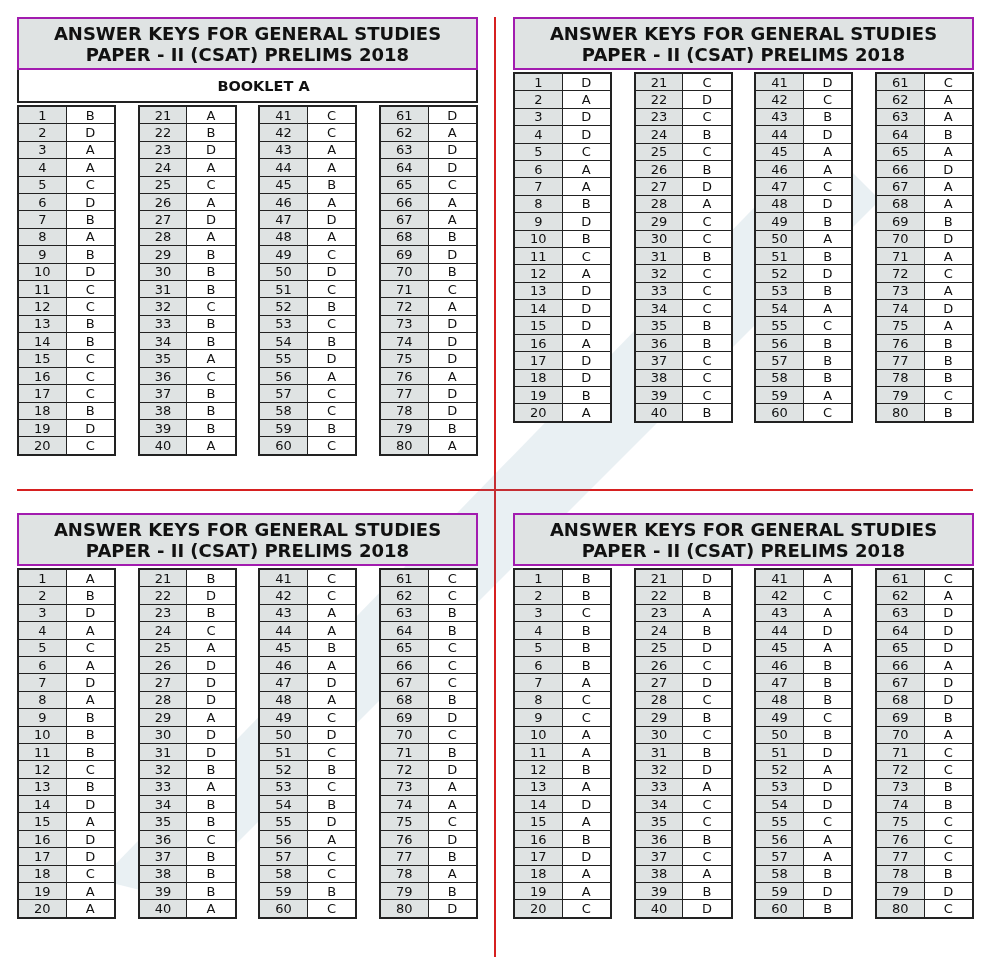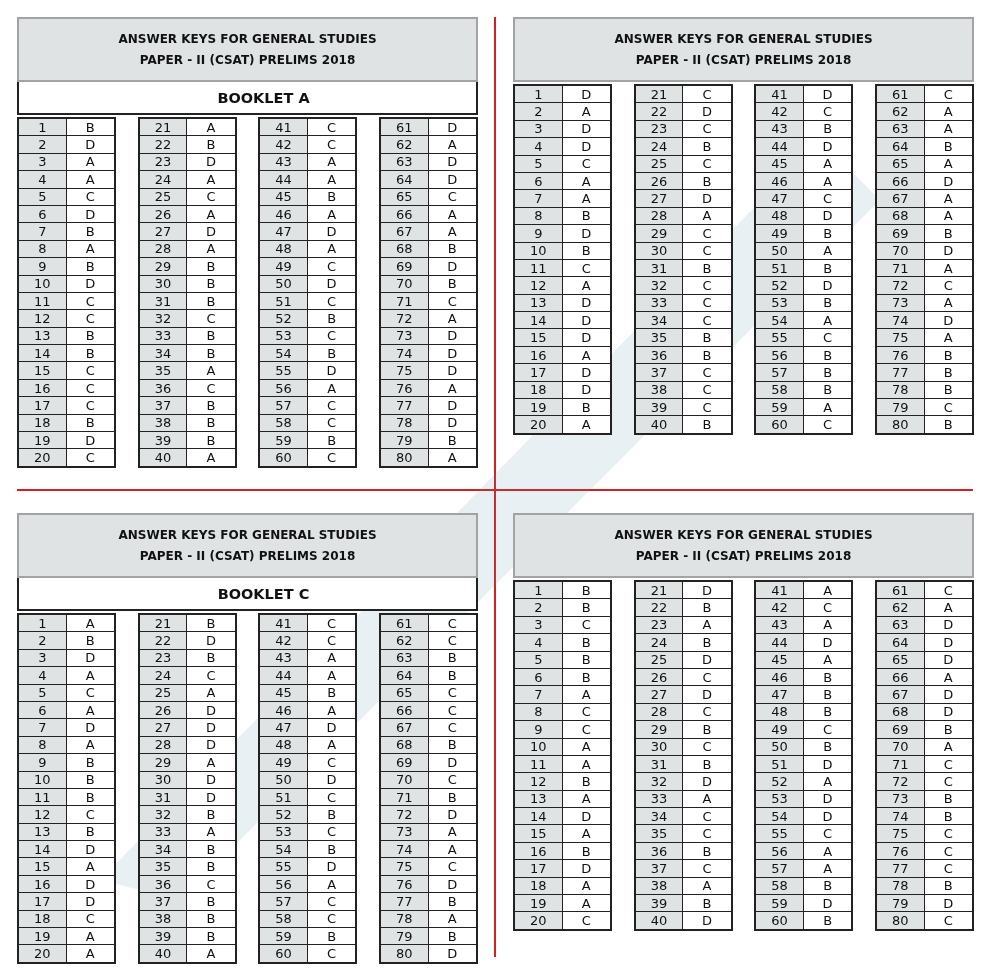--- a/index.html
+++ b/index.html
@@ -7,23 +7,23 @@
          font-family:"DejaVu Sans", "Liberation Sans", sans-serif; color:#111; }
   .vline { position:absolute; left:494px; top:17px; width:2px; height:940px; background:#d62020; }
   .hline { position:absolute; left:17px; top:489px; width:956px; height:2px; background:#d62020; }
   .watermark { position:absolute; left:60px; top:80px; width:880px; height:840px; pointer-events:none;
                opacity:0.13; }
   .quad { position:absolute; width:461px; }
   .q-a { left:17px; top:17px; }
   .q-b { left:513px; top:17px; }
   .q-c { left:17px; top:513px; }
   .q-d { left:513px; top:513px; }
-  .hdr { border:2px solid #a3a3a3; background:#dfe3e3; height:65px; box-sizing:border-box;
+  .hdr { border:2px solid #a21caf; background:#dfe3e3; height:53px; box-sizing:border-box;
          display:flex; flex-direction:column; justify-content:center; align-items:center;
-         font-weight:bold; font-size:12px; line-height:21px; }
+         font-weight:bold; font-size:18px; line-height:21px; }
   .bk { border:2px solid #222; border-top:none; height:33px; box-sizing:border-box; background:#fff;
         display:flex; align-items:center; justify-content:center; font-weight:bold; font-size:14.5px;padding-left:32px; }
   .cols { display:flex; justify-content:space-between; margin-top:2px; }
   .tbl { width:99px; border-collapse:collapse; border:2px solid #222; }
   .tbl td { border:1.5px solid #222; height:16.4px; padding:0; text-align:center;
             font-size:13px; line-height:15px; }
   .tbl td.n { width:47px; background:#dfe3e3; }
   .tbl td.v { width:48px; background:#fff; }
 </style>
 </head>
@@ -725,21 +725,20 @@
           </tr>
         </tbody>
       </table>
     </div>
   </div>
 <div class="quad q-c">
     <div class="hdr">
       <div>ANSWER KEYS FOR GENERAL STUDIES</div>
       <div>PAPER - II (CSAT) PRELIMS 2018</div>
     </div>
-    <div class="bk">BOOKLET C</div>
     <div class="cols">
       <table class="tbl">
         <tbody>
           <tr>
             <td class="n">1</td>
             <td class="v">A</td>
           </tr>
           <tr>
             <td class="n">2</td>
             <td class="v">B</td>

